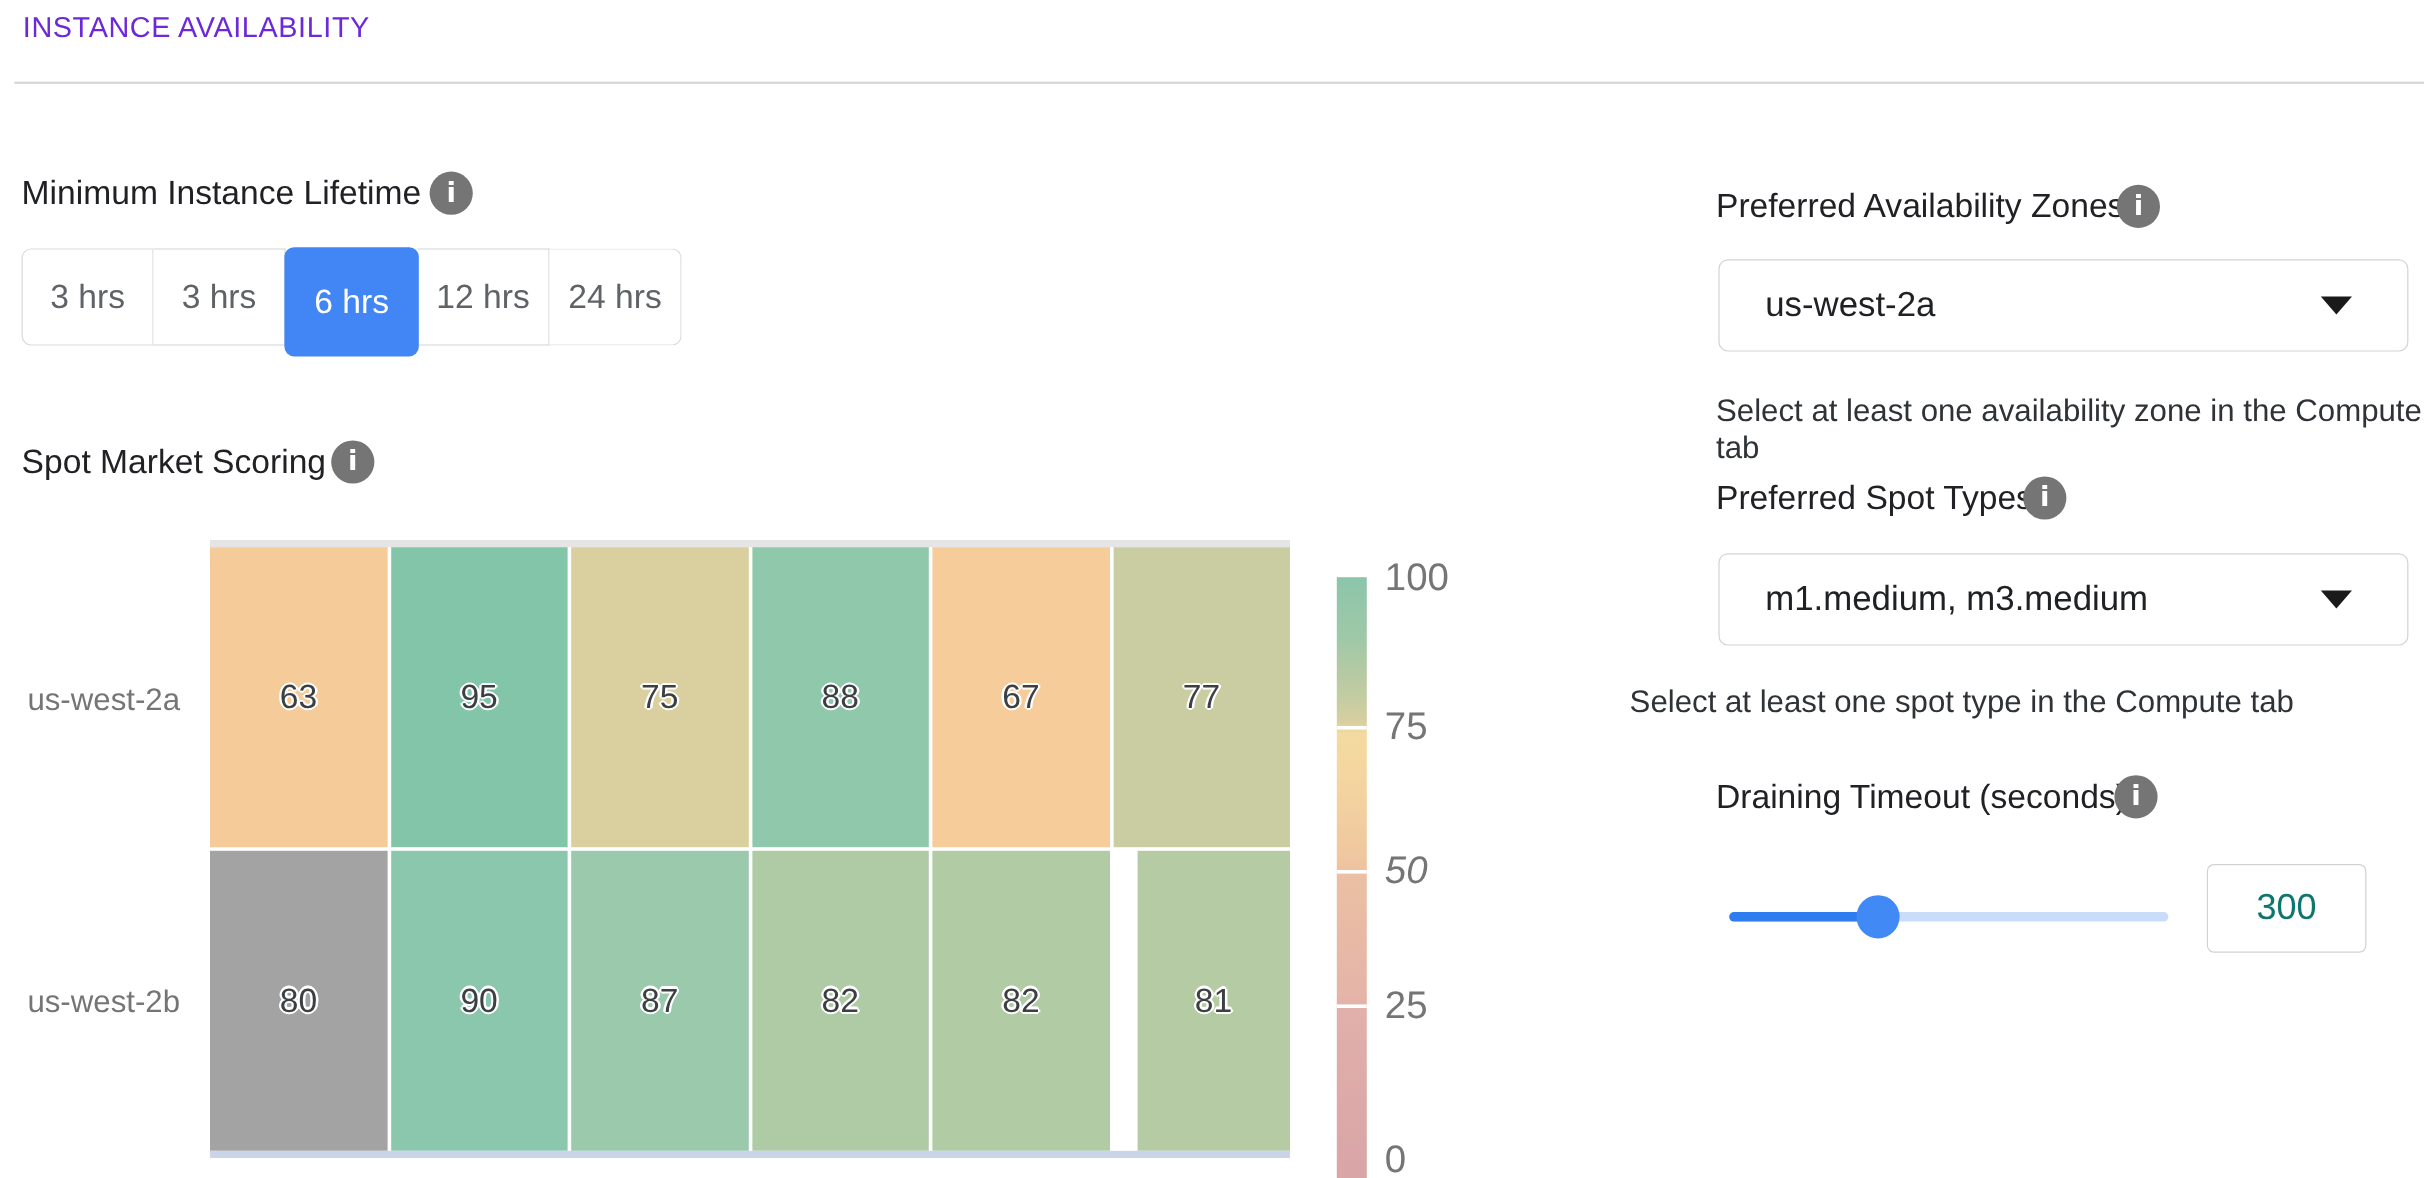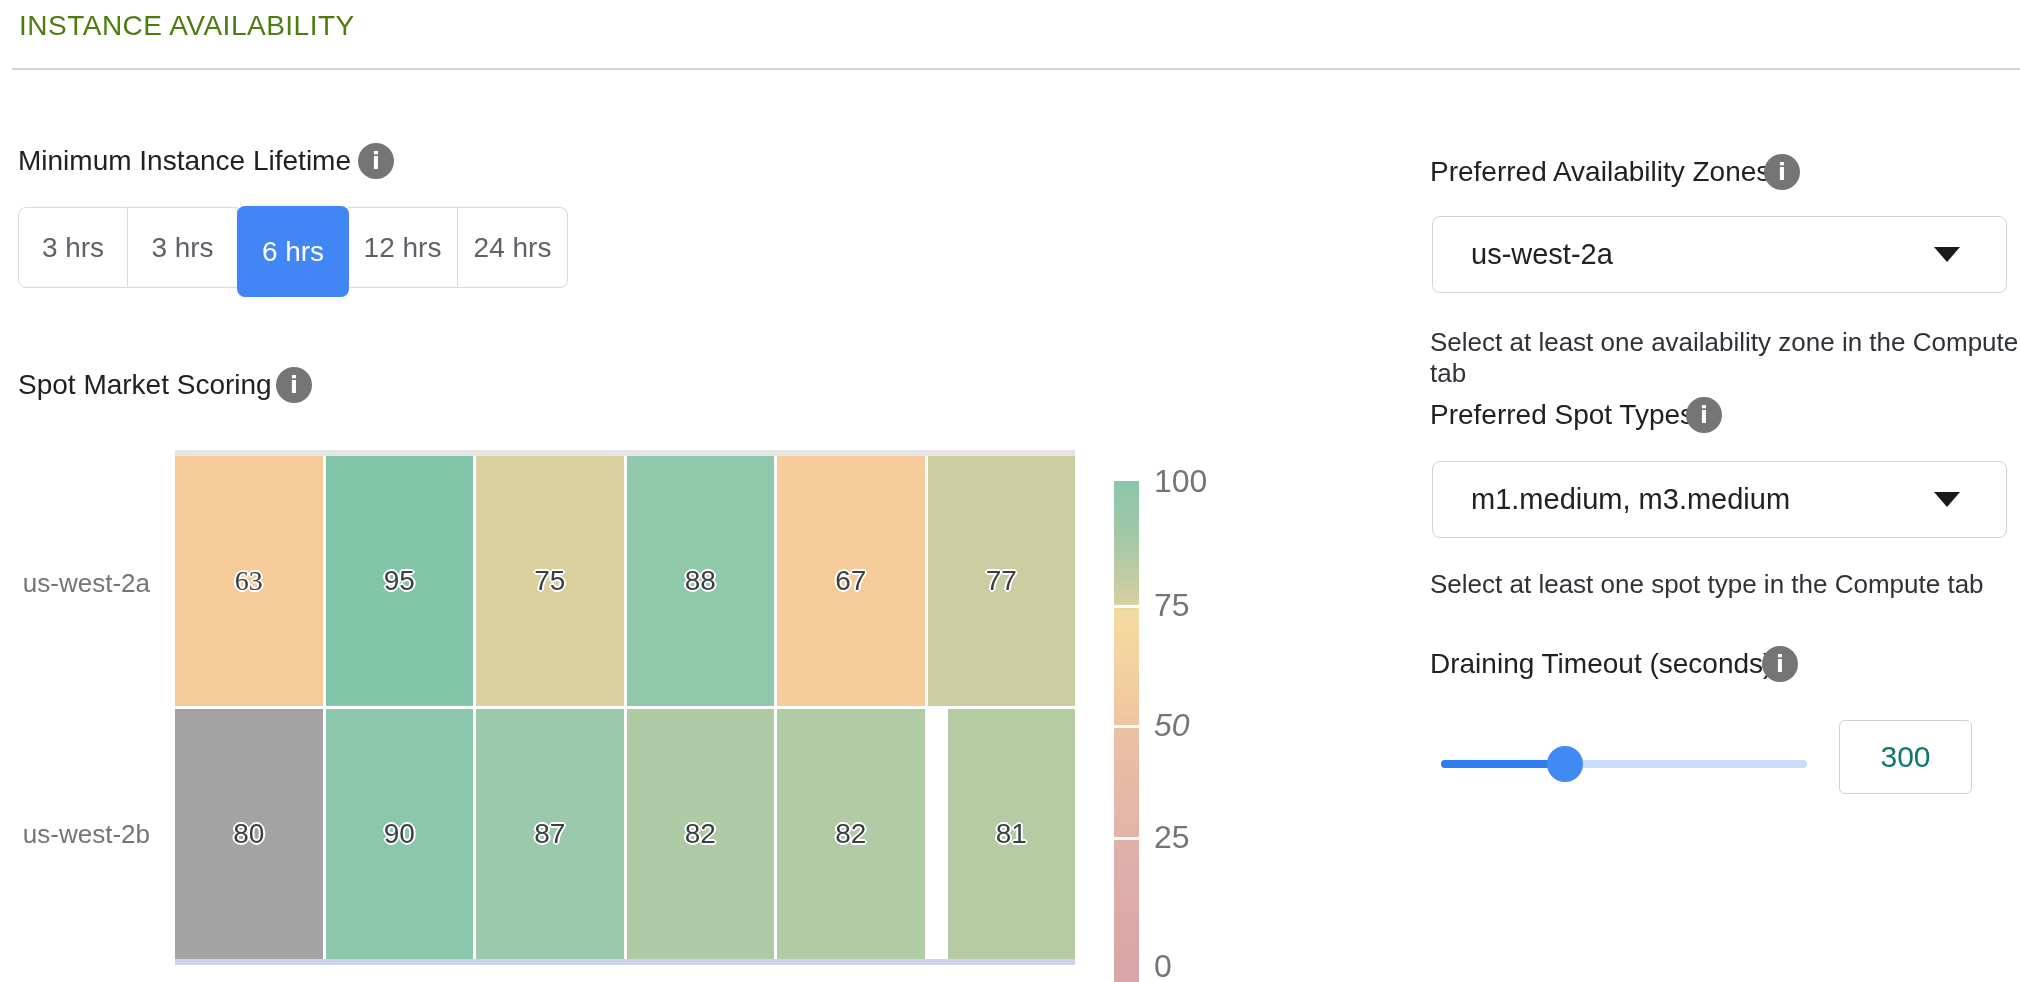--- a/index.html
+++ b/index.html
@@ -3,21 +3,21 @@
 <meta charset="utf-8">
 <style>
   html,body{margin:0;padding:0;overflow:hidden;}
   body{
     width:2020px;height:982px;position:relative;background:#fff;
     font-family:"Liberation Sans",sans-serif;color:#202124;
   }
   .abs{position:absolute;}
 
   
-  .page-title{left:19px;top:10px;font-size:28px;color:#4d7c0f;letter-spacing:.5px;font-stretch:condensed;}
+  .page-title{left:19px;top:10px;font-size:24px;color:#6d28d9;letter-spacing:.5px;font-stretch:condensed;}
   .header-divider{left:12px;top:68px;width:2008px;height:2px;background:#D8D8D8;}
 
   
   .section-label{font-size:28px;color:#202124;}
   .info-icon{
     width:36px;height:36px;border-radius:50%;background:#757575;
     display:flex;align-items:center;justify-content:center;
     color:#fff;font-size:23px;font-weight:bold;font-family:"DejaVu Sans",sans-serif;
     cursor:pointer;
   }
@@ -113,21 +113,21 @@
 <div class="abs section-label" style="left:18px;top:369px;">Spot Market Scoring</div>
 <div class="abs info-icon" style="left:276px;top:367px;">
     <span>i</span>
   </div>
 
 <div class="abs hm-topstrip"></div>
 <div class="abs row-label" style="top:568px;">us-west-2a</div>
 <div class="abs row-label" style="top:819px;">us-west-2b</div>
 
 <div class="abs heatmap">
-  <div class="hm-cell" style="background: rgb(245, 203, 153); font-family: Liberation Serif, serif;">63</div>
+  <div class="hm-cell" style="background: rgb(245, 203, 153);">63</div>
   <div class="hm-cell" style="background: rgb(131, 197, 169);">95</div>
   <div class="hm-cell" style="background: rgb(217, 207, 159);">75</div>
   <div class="hm-cell" style="background: rgb(144, 200, 172);">88</div>
   <div class="hm-cell" style="background: rgb(246, 204, 155);">67</div>
   <div class="hm-cell" style="background: rgb(202, 204, 162);">77</div>
   <div class="hm-cell" style="background: #a3a3a3;">80</div>
   <div class="hm-cell" style="background: rgb(139, 199, 173);">90</div>
   <div class="hm-cell" style="background: rgb(154, 201, 172);">87</div>
   <div class="hm-cell" style="background: rgb(175, 203, 166);">82</div>
   <div class="hm-cell" style="background: rgb(177, 203, 165);">82</div>
@@ -156,21 +156,21 @@
 <div class="abs helper-text" style="left:1430px;top:327px;">Select at least one availability zone in the Compute tab</div>
 
 <div class="abs section-label" style="left:1430px;top:399px;">Preferred Spot Types</div>
 <div class="abs info-icon" style="left:1686px;top:397px;">
     <span>i</span>
   </div>
 <div class="abs dropdown" style="top:461px;">
   <div class="dropdown-value">m1.medium, m3.medium</div>
   <div class="caret"></div>
 </div>
-<div class="abs helper-text" style="left:1430px;top:569px;">Select at least one spot type in the Compute tab</div>
+<div class="abs helper-text" style="left:1358px;top:569px;">Select at least one spot type in the Compute tab</div>
 
 <div class="abs section-label" style="left:1430px;top:648px;">Draining Timeout (seconds)</div>
 <div class="abs info-icon" style="left:1762px;top:646px;">
     <span>i</span>
   </div>
 <div class="abs slider-track">
   <div class="slider-fill"></div>
 </div>
 <div class="abs slider-handle"></div>
 <input class="abs value-box" value="300" style="">

